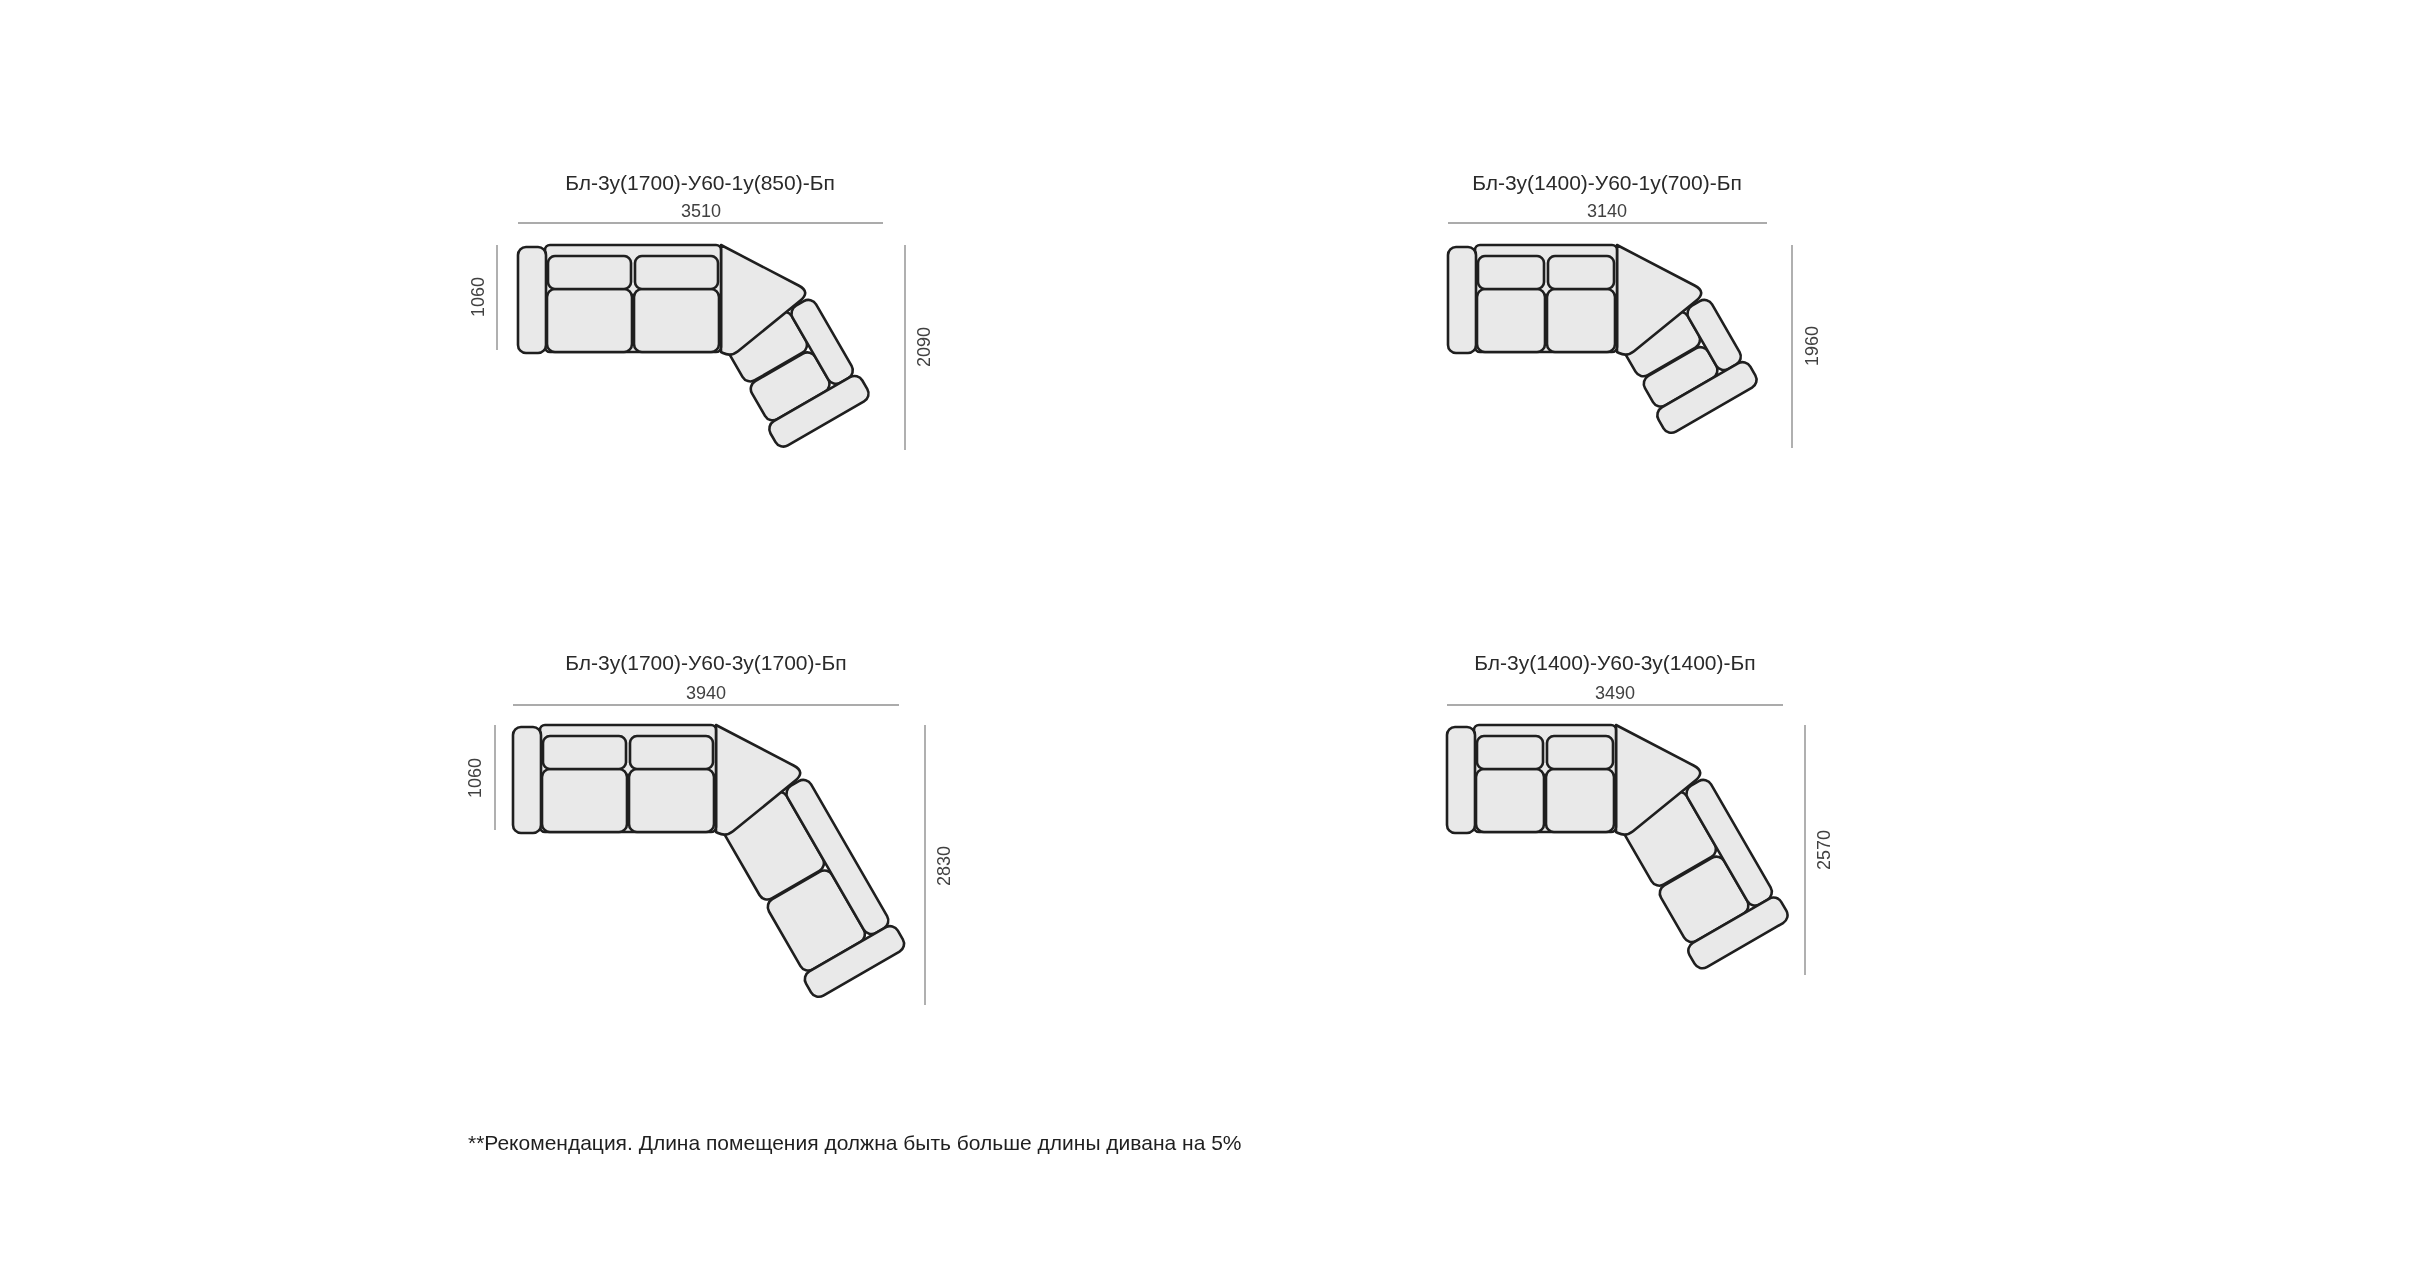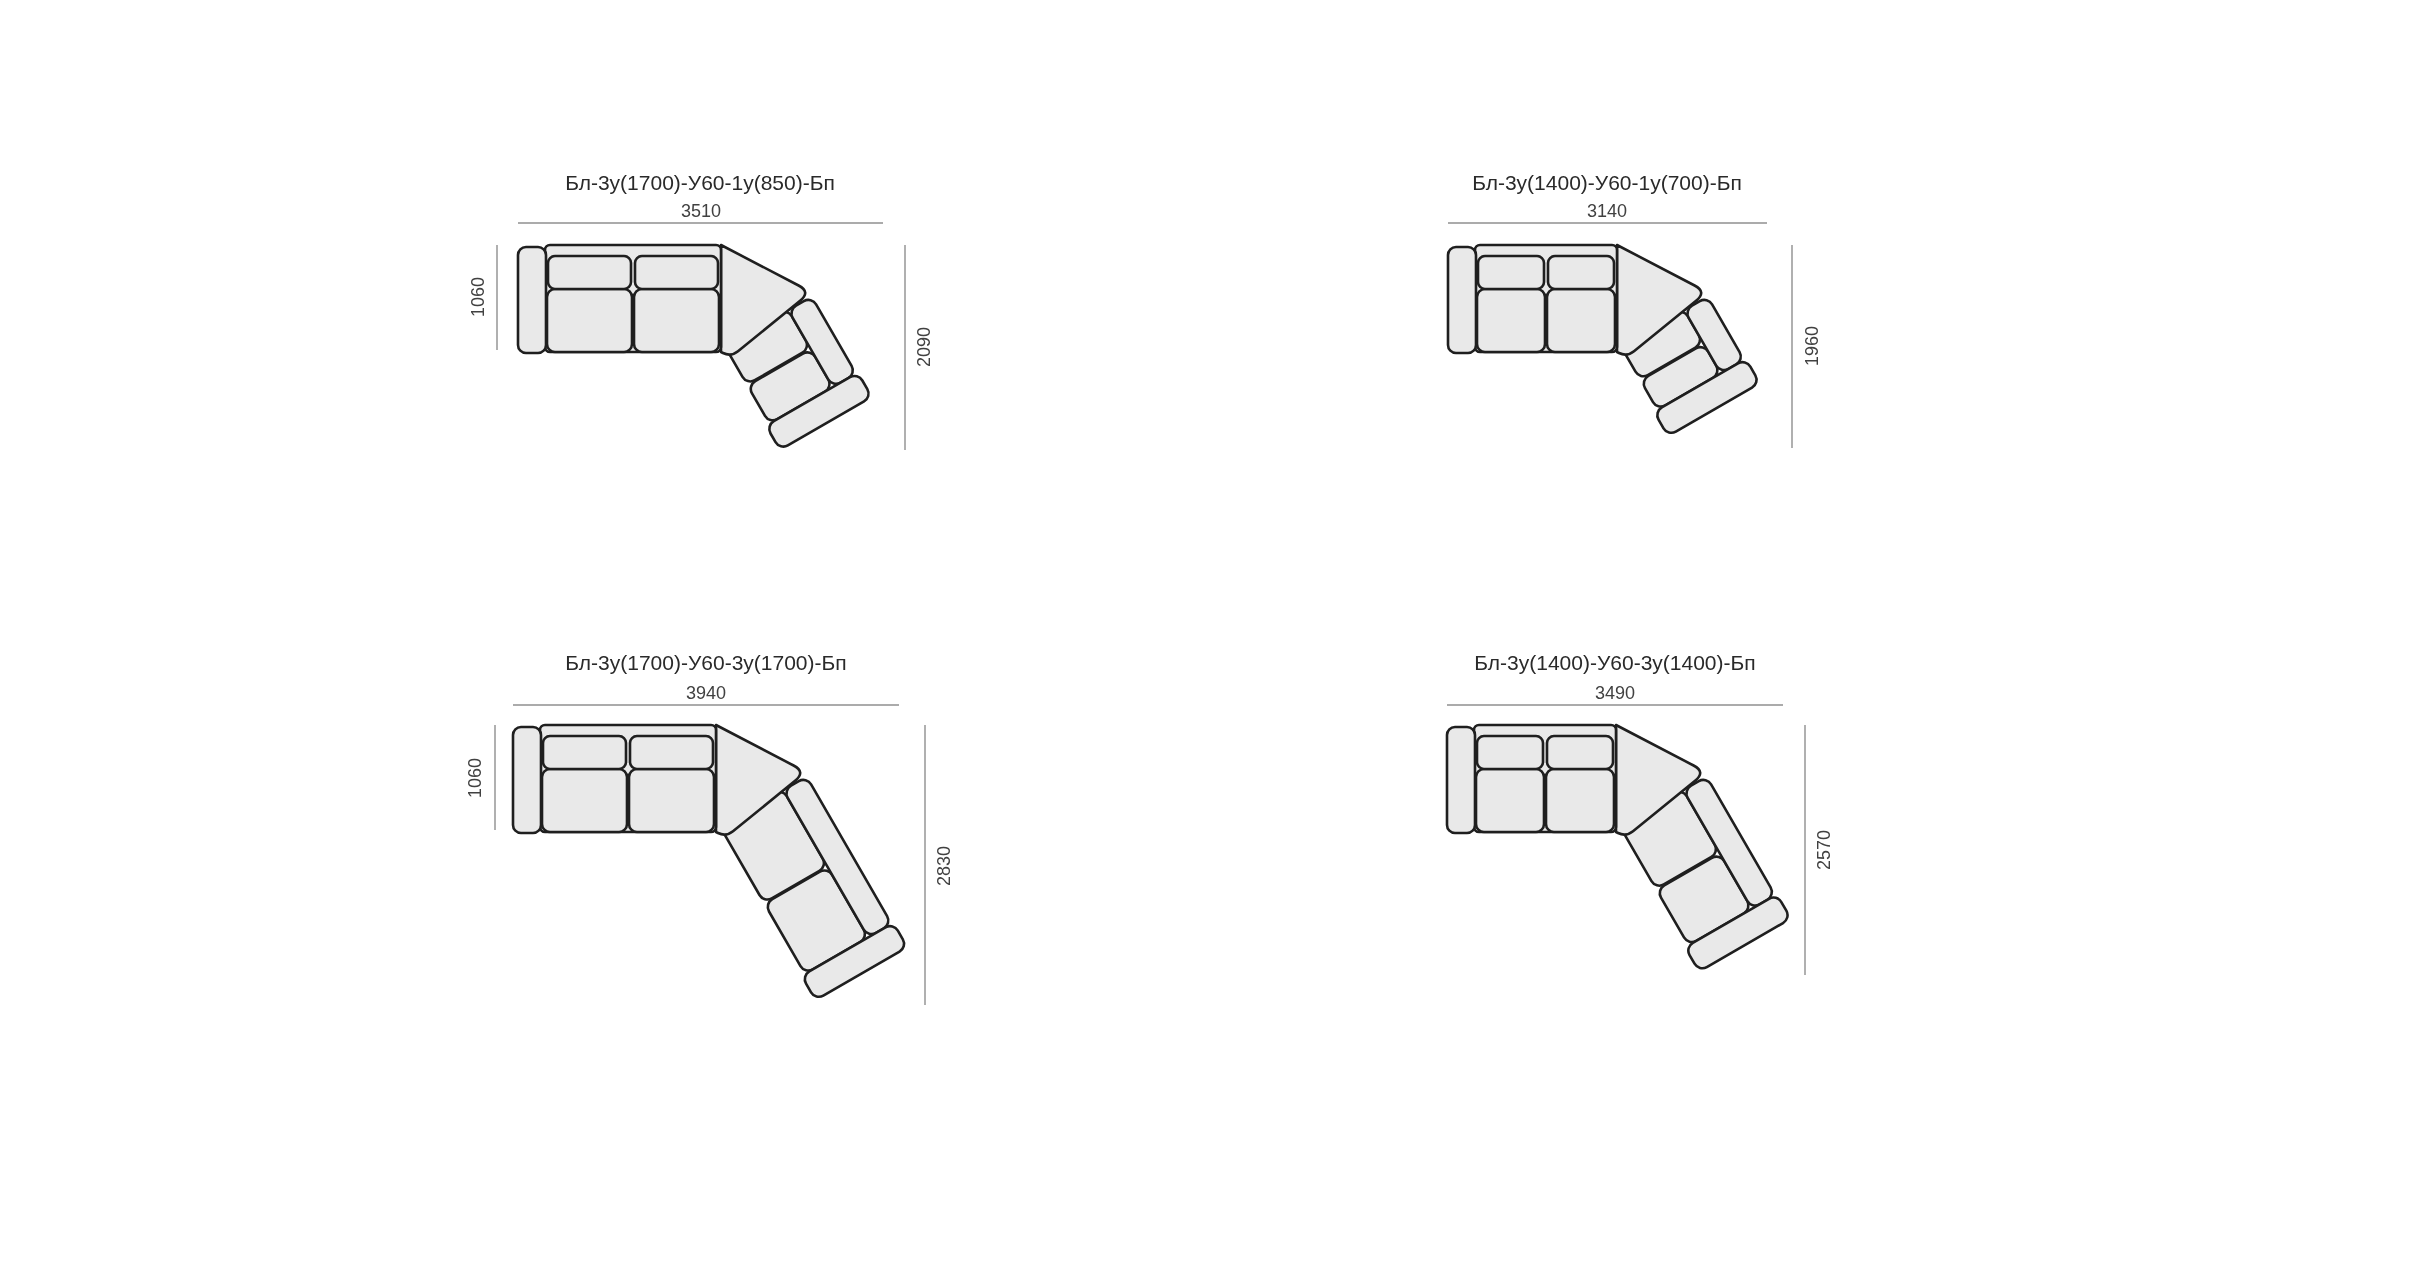--- a/index.html
+++ b/index.html
@@ -102,15 +102,16 @@
     <text class="t-dim" x="706" y="699" text-anchor="middle">3940</text>
     <text class="t-dim" x="481" y="778" text-anchor="middle" transform="rotate(-90 481 778)">1060</text>
     <text class="t-dim" x="950" y="866" text-anchor="middle" transform="rotate(-90 950 866)">2830</text>
 
     <text class="t-title" x="1615" y="670" text-anchor="middle">Бл-3у(1400)-У60-3у(1400)-Бп</text>
     <text class="t-dim" x="1615" y="699" text-anchor="middle">3490</text>
     <text class="t-dim" x="1830" y="850" text-anchor="middle" transform="rotate(-90 1830 850)">2570</text>
   </svg>
 
   <div id="footnote">
+    <div>**Рекомендация. Длина помещения должна быть больше длины дивана на 5%</div>
   </div>
 
 </div>
 
 </body></html>

